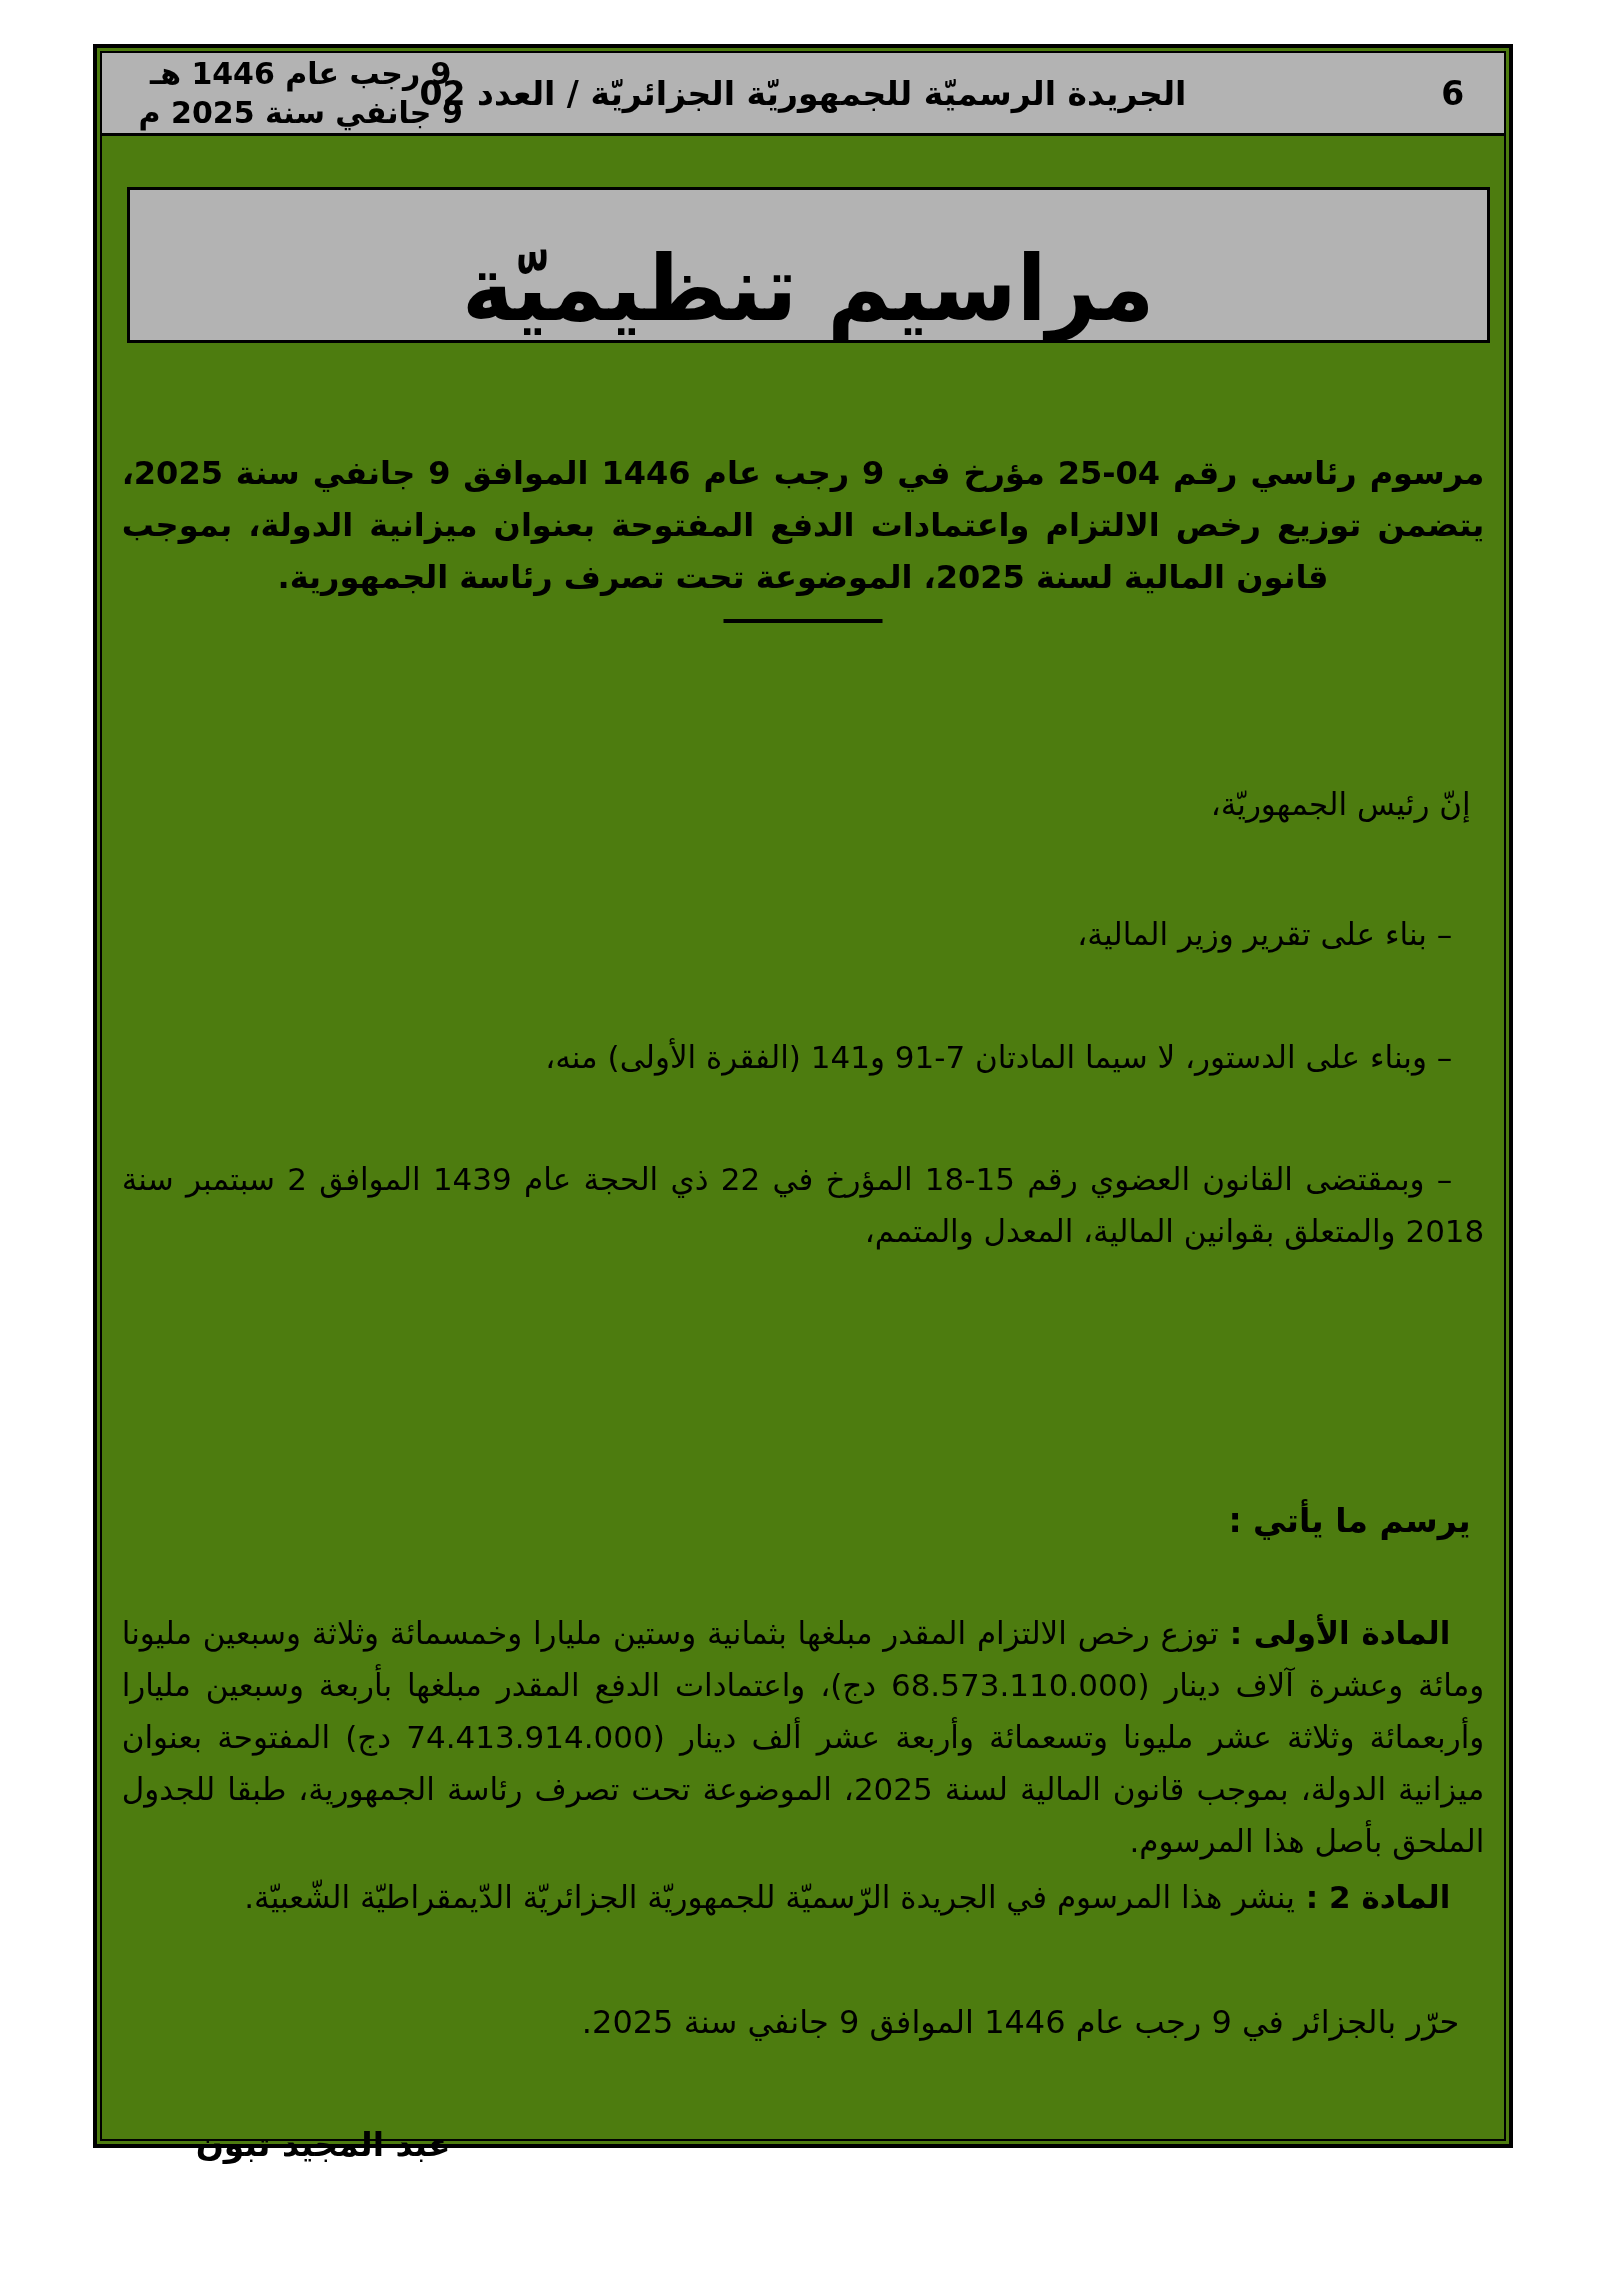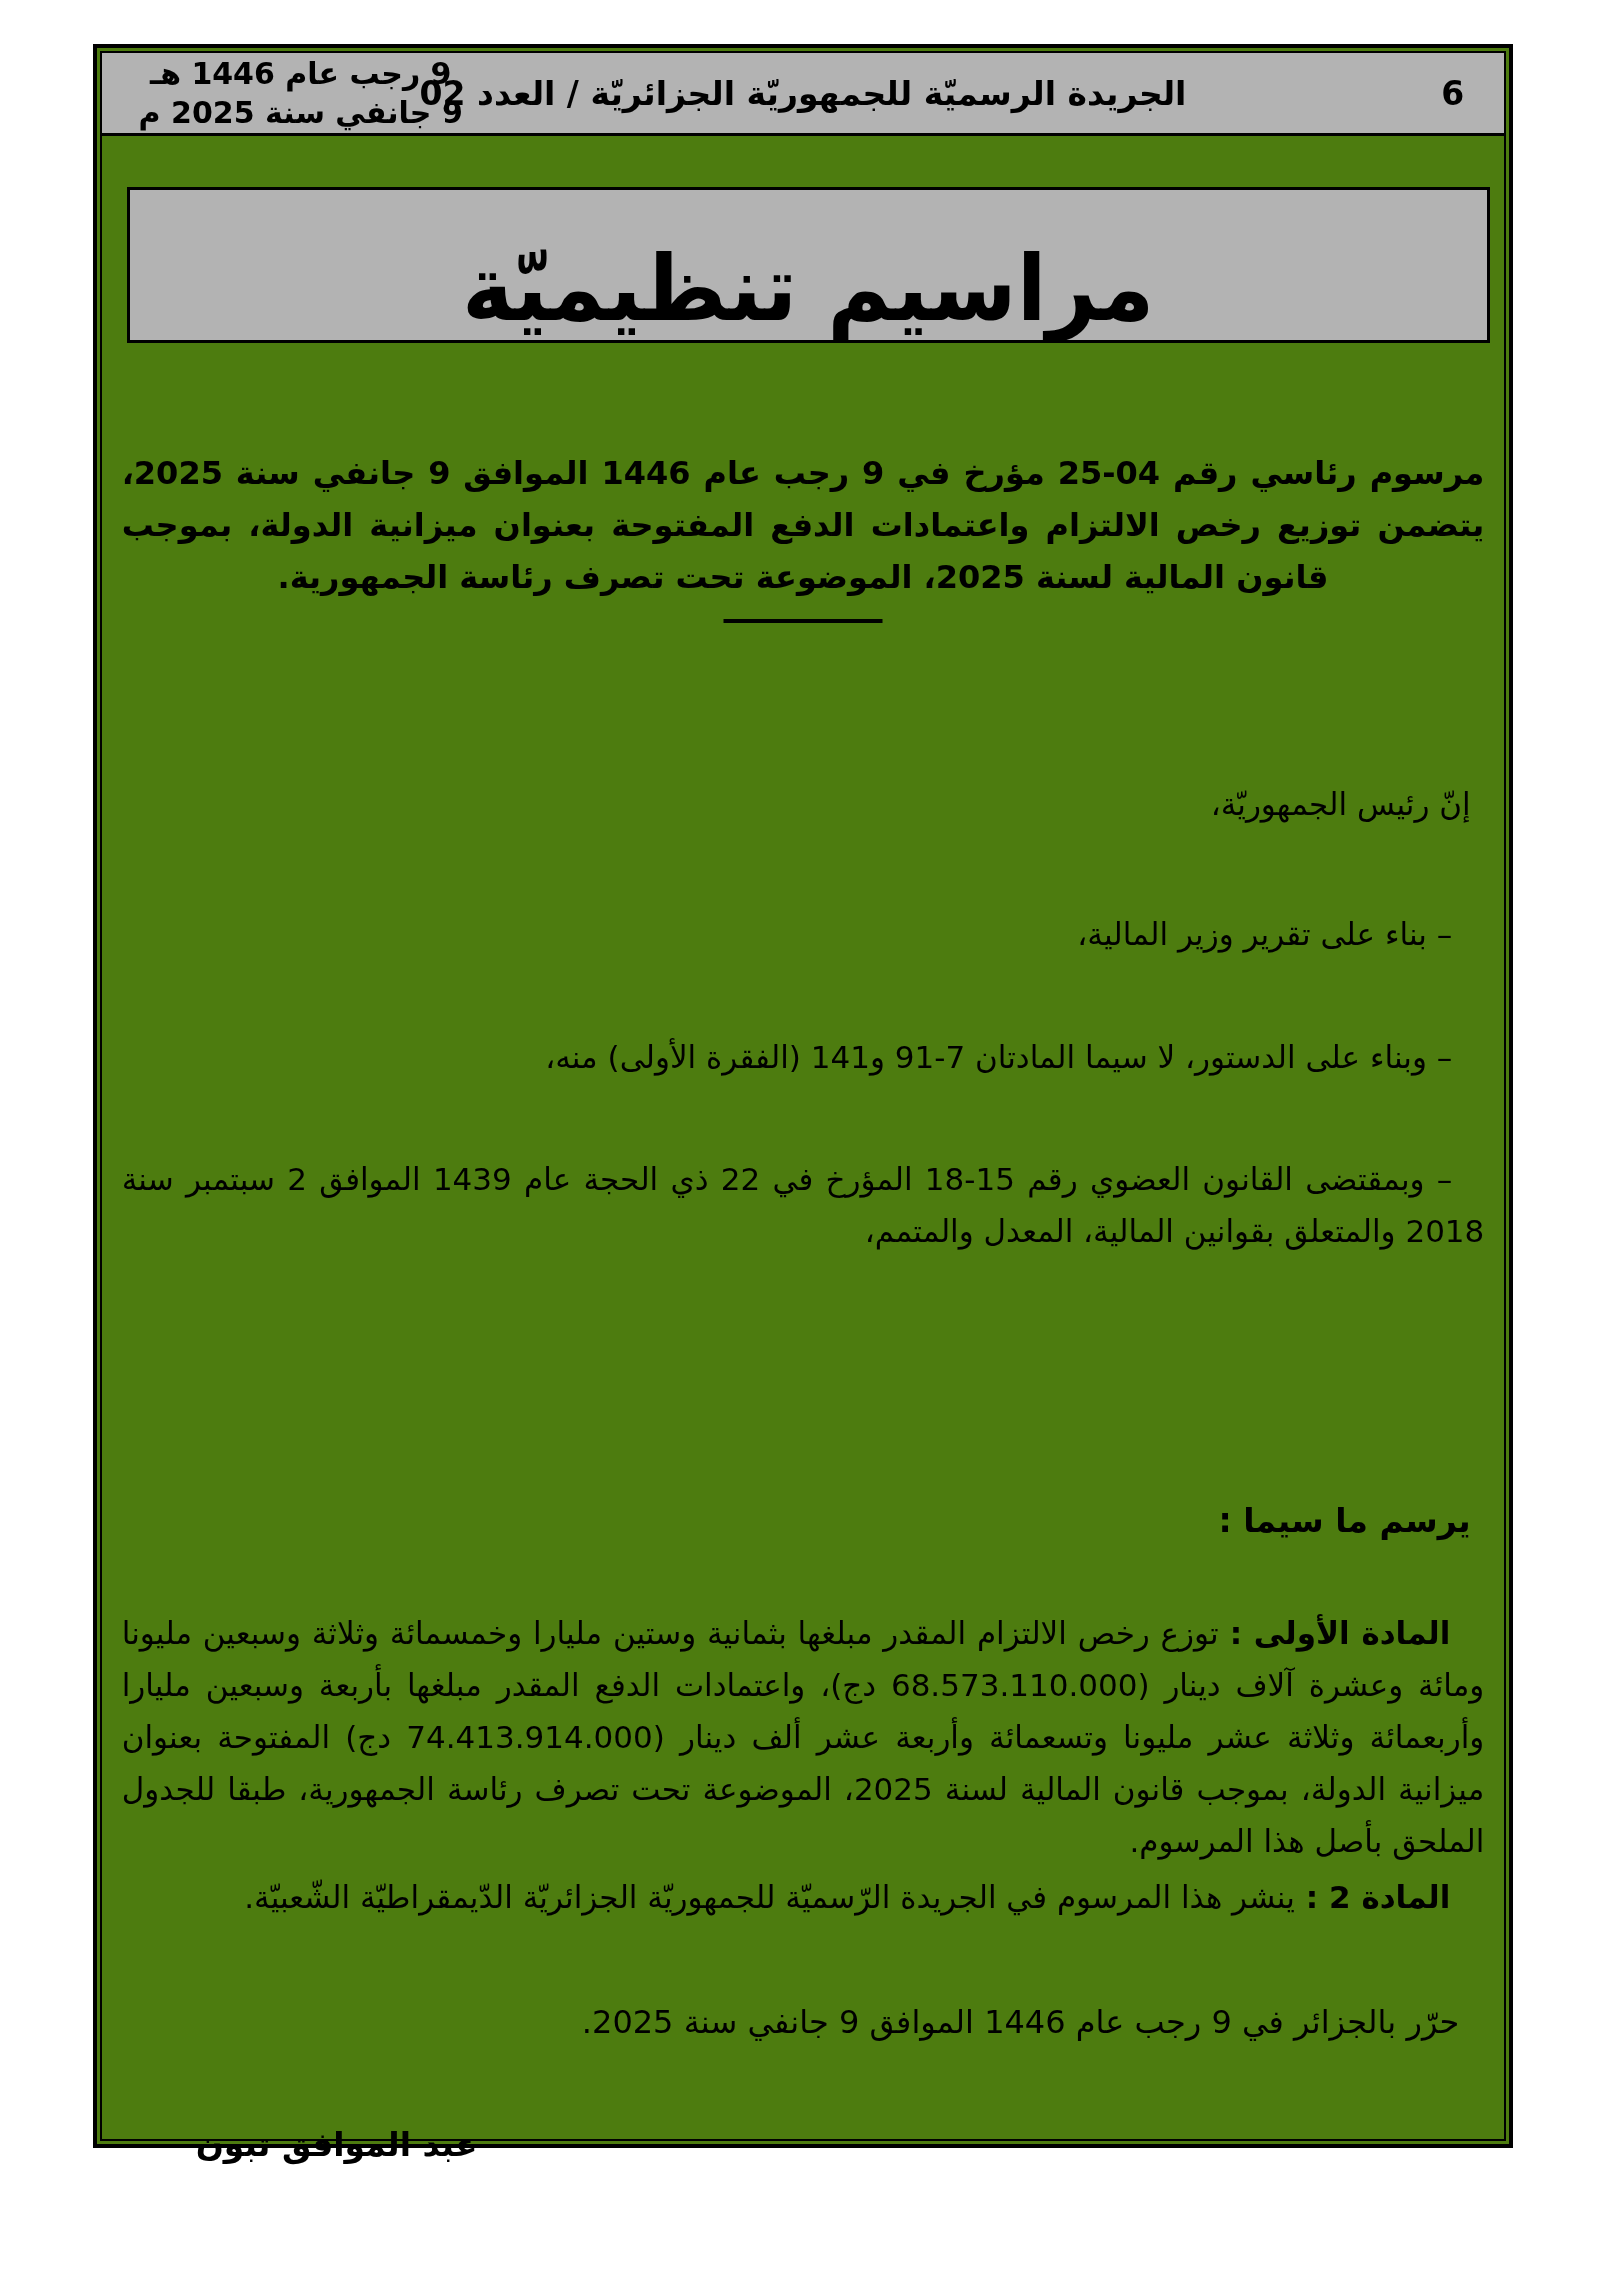--- a/index.html
+++ b/index.html
@@ -161,25 +161,25 @@
     <p class="tb headline">مرسوم رئاسي رقم 04-25 مؤرخ في 9 رجب عام 1446 الموافق 9 جانفي سنة 2025، يتضمن توزيع رخص الالتزام واعتمادات الدفع المفتوحة بعنوان ميزانية الدولة، بموجب قانون المالية لسنة 2025، الموضوعة تحت تصرف رئاسة الجمهورية.</p>
 
     <div class="separator"></div>
 
     <p class="tb preamble">إنّ رئيس الجمهوريّة،</p>
 
     <p class="tb consideration c1">– بناء على تقرير وزير المالية،</p>
     <p class="tb consideration c2">– وبناء على الدستور، لا سيما المادتان 7-91 و141 (الفقرة الأولى) منه،</p>
     <p class="tb consideration c3">– وبمقتضى القانون العضوي رقم 15-18 المؤرخ في 22 ذي الحجة عام 1439 الموافق 2 سبتمبر سنة 2018 والمتعلق بقوانين المالية، المعدل والمتمم،</p>
 
-    <p class="tb enactment">يرسم ما سيما :</p>
+    <p class="tb enactment">يرسم ما يأتي :</p>
 
     <p class="tb article art1"><span class="article-label">المادة الأولى :</span><span>توزع رخص الالتزام المقدر مبلغها بثمانية وستين مليارا وخمسمائة وثلاثة وسبعين مليونا ومائة وعشرة آلاف دينار (68.573.110.000 دج)، واعتمادات الدفع المقدر مبلغها بأربعة وسبعين مليارا وأربعمائة وثلاثة عشر مليونا وتسعمائة وأربعة عشر ألف دينار (74.413.914.000 دج) المفتوحة بعنوان ميزانية الدولة، بموجب قانون المالية لسنة 2025، الموضوعة تحت تصرف رئاسة الجمهورية، طبقا للجدول الملحق بأصل هذا المرسوم.</span></p>
 
     <p class="tb article art2"><span class="article-label">المادة 2 :</span><span>ينشر هذا المرسوم في الجريدة الرّسميّة للجمهوريّة الجزائريّة الدّيمقراطيّة الشّعبيّة.</span></p>
 
     <p class="tb signing-line">حرّر بالجزائر في 9 رجب عام 1446 الموافق 9 جانفي سنة 2025.</p>
 
-    <p class="tb signature">عبد الموافق تبون</p>
+    <p class="tb signature">عبد المجيد تبون</p>
 
   </div>
 </div>
 
 
 </body></html>

